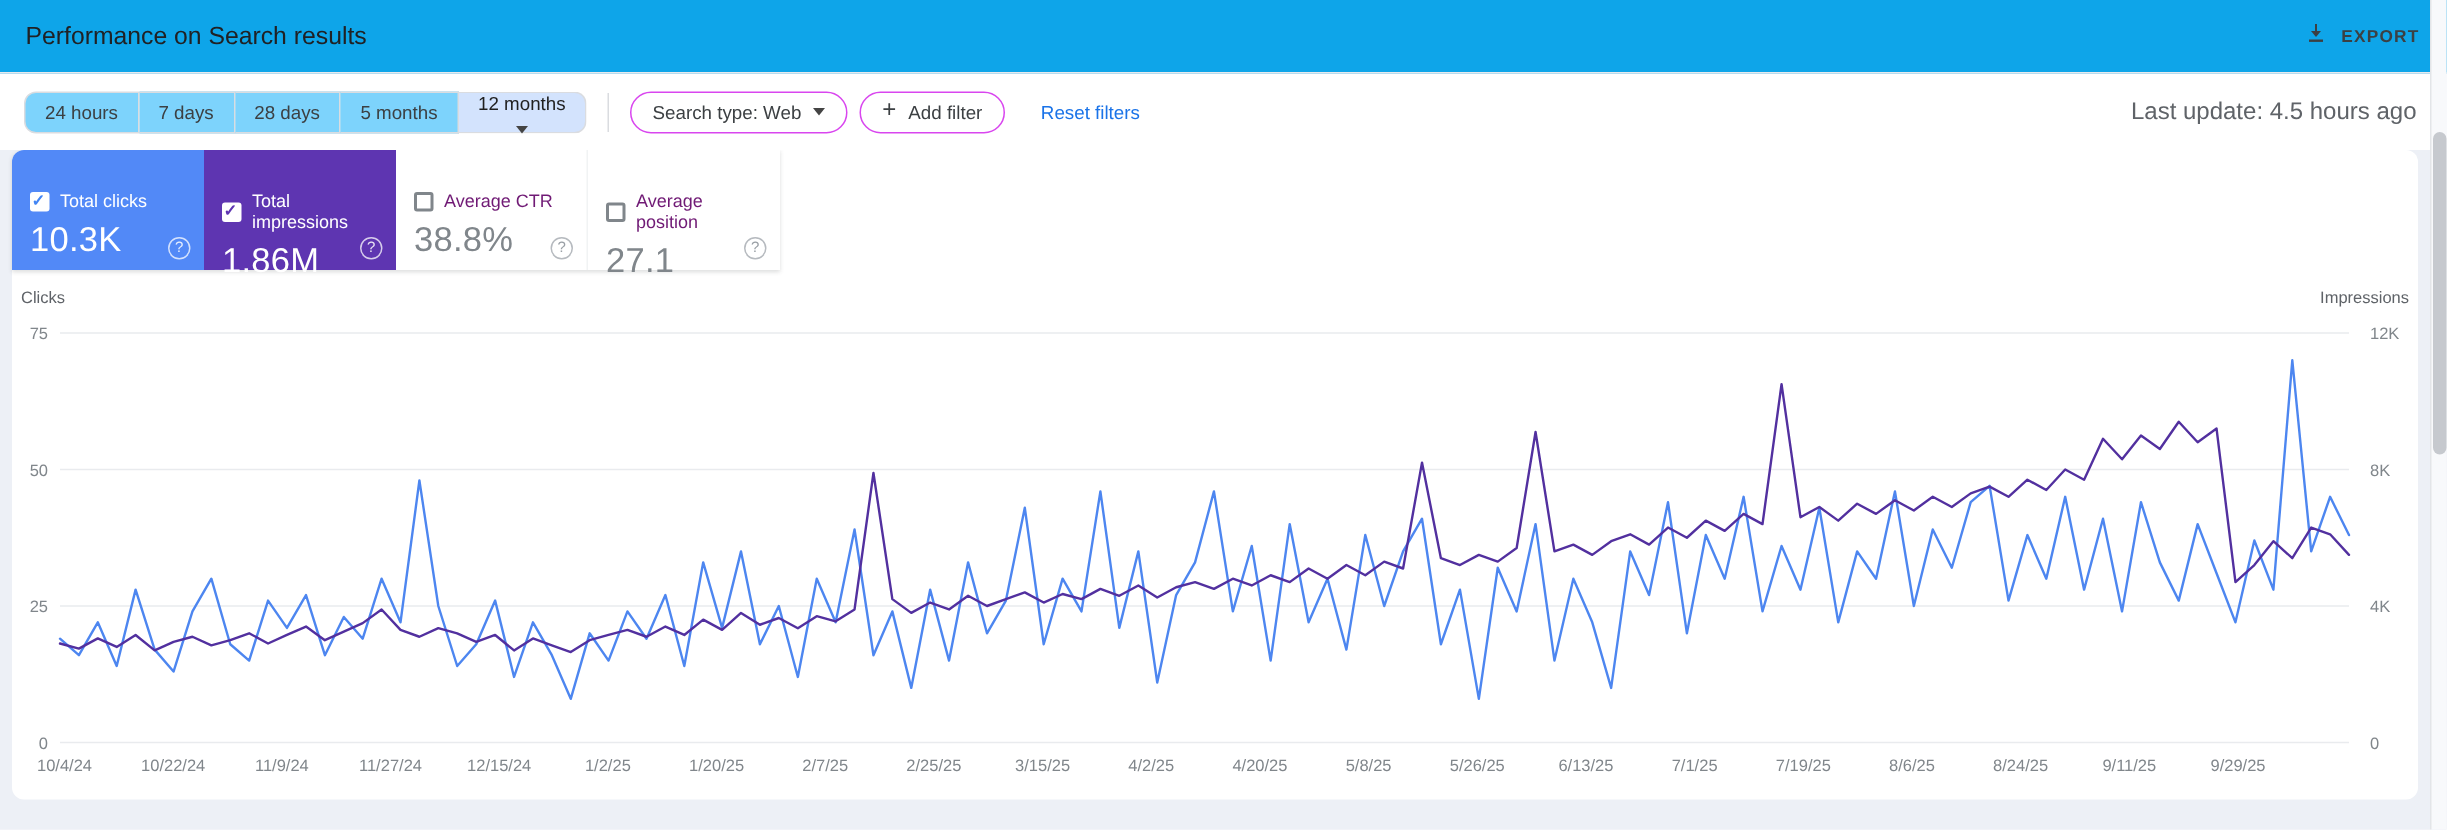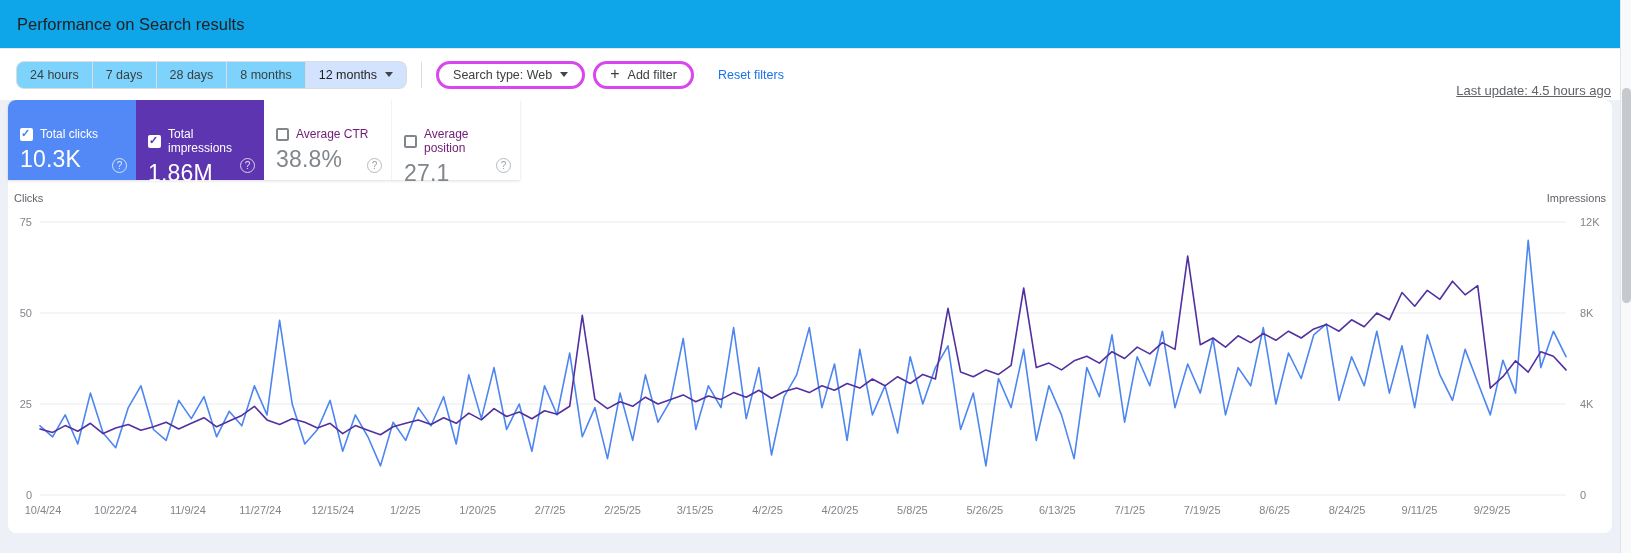--- a/index.html
+++ b/index.html
@@ -17,32 +17,32 @@
 
   
   .filter-bar { position:absolute; left:0; top:49px; width:1631px; height:51px;
                 background:#fff; display:flex; align-items:center; padding-left:16px; z-index:2; }
   .seg-group { display:flex; }
   .seg { height:28px; display:flex; align-items:center; padding:0 13px;
          border:1px solid #dadce0; border-left:none; background:#7dd3fc;
          font-size:12.5px; color:#3c4043; cursor:pointer; white-space:nowrap; }
   .seg.first { border-left:1px solid #dadce0; border-radius:8px 0 0 8px; }
   .seg.selected { background:#d3e3fd; border-radius:0 8px 8px 0; gap:8px;
-                  color:#1f1f1f; font-weight:500; }
+                  color:#1f1f1f; font-weight:500;flex-direction:column; }
   .vsep { width:1px; height:26px; background:#dadce0; margin:0 14px; }
   .chip { height:28px; display:flex; align-items:center; gap:8px; padding:0 14px;
-          border:3px solid #d946ef; border-radius:15px; background:#fff;
+          border:1px solid #d946ef; border-radius:15px; background:#fff;
           font-size:12.5px; color:#3c4043; cursor:pointer; white-space:nowrap; }
   .chip + .chip { margin-left:8px; }
   .plus { font-size:16px; color:#3c4043; line-height:1; margin-top:-1px; }
   .link { margin-left:24px; font-size:12.5px; font-weight:500; color:#1a73e8; cursor:pointer; }
   .caret { width:0; height:0; border-left:4px solid transparent; border-right:4px solid transparent;
            border-top:5px solid #444; }
-  .last-update { position:absolute; right:20px; top:16px; line-height:51px;
-                 font-size:13px; color:#5f6368;text-decoration:underline; }
+  .last-update { position:absolute; right:20px; top:0; line-height:51px;
+                 font-size:16px; color:#5f6368; }
 
   
   .panel { position:absolute; left:8px; top:100px; width:1604px; height:433px;
            background:#fff; border-radius:8px; }
 
   
   .cards { position:absolute; left:0; top:0; display:flex;
            border-radius:8px 0 0 0; box-shadow:0 1px 3px rgba(60,64,67,.18); }
   .card { width:128px; height:80px; position:relative; padding:27px 12px; cursor:pointer; }
   .card.c0 { background:#5289f7; border-radius:8px 0 0 0; }
@@ -75,28 +75,38 @@
   .scroll-track { position:absolute; right:0; top:0; width:11px; height:553px;
                   background:#f8f9fb; border-left:1px solid #e3e5e8; z-index:5; }
   .scroll-thumb { position:absolute; left:1px; top:88px; width:9px; height:215px;
                   background:#c6c9ce; border-radius:5px; cursor:pointer; }
 </style>
 </head>
 <body>
 
 <div class="header">
   <div class="page-title">Performance on Search results</div>
+  <div class="export-btn">
+    <span>
+      <svg width="16" height="16" viewBox="0 0 24 24">
+        <path d="M11 3h2v8h-2z" fill="#3c4043"></path>
+        <path d="M7 10h10l-5 6z" fill="#3c4043"></path>
+        <rect x="5" y="18.5" width="14" height="2.4" fill="#3c4043"></rect>
+      </svg>
+    </span>
+    <span class="lbl">EXPORT</span>
+  </div>
 </div>
 
 <div class="filter-bar">
   <div class="seg-group">
     <div class="seg first">24 hours</div>
     <div class="seg">7 days</div>
     <div class="seg">28 days</div>
-    <div class="seg">8 months</div>
+    <div class="seg">5 months</div>
     <div class="seg selected">
       <span>12 months</span>
       <span class="caret"></span>
     </div>
   </div>
   <div class="vsep"></div>
   <div class="chip">
     <span>Search type: Web</span>
     <span class="caret"></span>
   </div>

